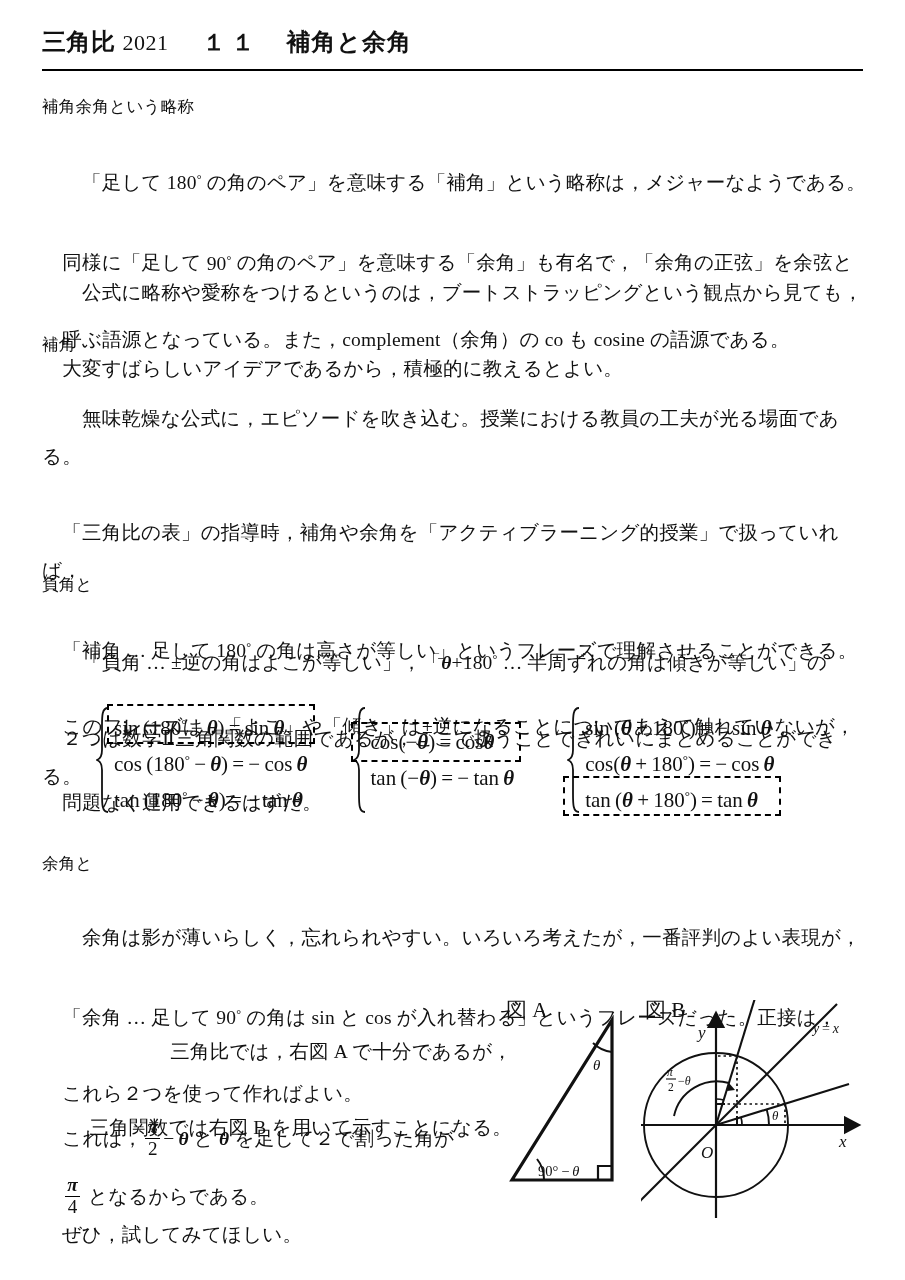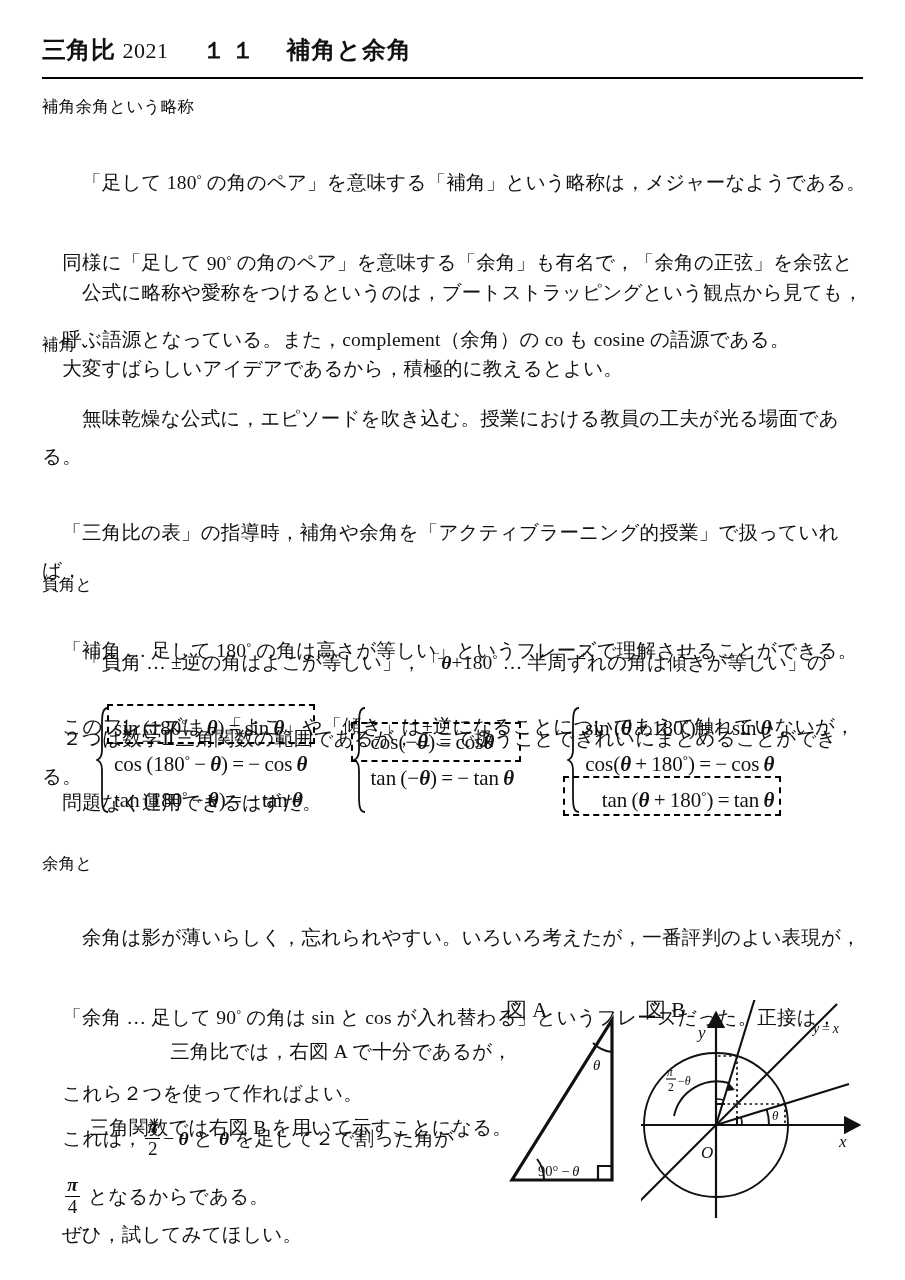--- a/index.html
+++ b/index.html
@@ -13,21 +13,21 @@
     position: relative;
     font-family: "Liberation Serif", "DejaVu Serif", serif;
     color: #111111;
     overflow: hidden;
   }
   .page {
     position: relative;
     width: 905px;
     height: 1280px;
     box-sizing: border-box;
-    padding: 8px 42px;
+    padding: 0 42px;
   }
 
   
   .title-row {
     display: flex;
     align-items: baseline;
     padding-top: 26px;
     font-size: 25px;
     letter-spacing: 0.5px;
   }
@@ -243,21 +243,21 @@
           <path d="M12 2 C6 2 6 10 6 20 L6 44 C6 50 4 53 1 54 C4 55 6 58 6 64 L6 88 C6 98 6 106 12 106" fill="none" stroke="#111" stroke-width="1.8"></path>
         </svg>
       </div>
       <div class="flines">
         <div class="fline">
           <span class="m">sin (</span><span class="mi">θ</span><span class="m"> + 180<span class="deg">°</span>) = − sin </span><span class="mi">θ</span>
         </div>
         <div class="fline">
           <span class="m">cos(</span><span class="mi">θ</span><span class="m"> + 180<span class="deg">°</span>) = − cos </span><span class="mi">θ</span>
         </div>
-        <div class="fline boxed" style="margin-left:-15px; padding-left:20px;text-align:right;">
+        <div class="fline boxed" style="margin-left:-15px; padding-left:20px;">
           <span class="m">tan (</span><span class="mi">θ</span><span class="m"> + 180<span class="deg">°</span>) = tan </span><span class="mi">θ</span>
         </div>
       </div>
     </div>
   </div>
 
   <div class="blk" style="left:42px; top:853px;">
     <div class="sec-head">余角と</div>
   </div>
 

